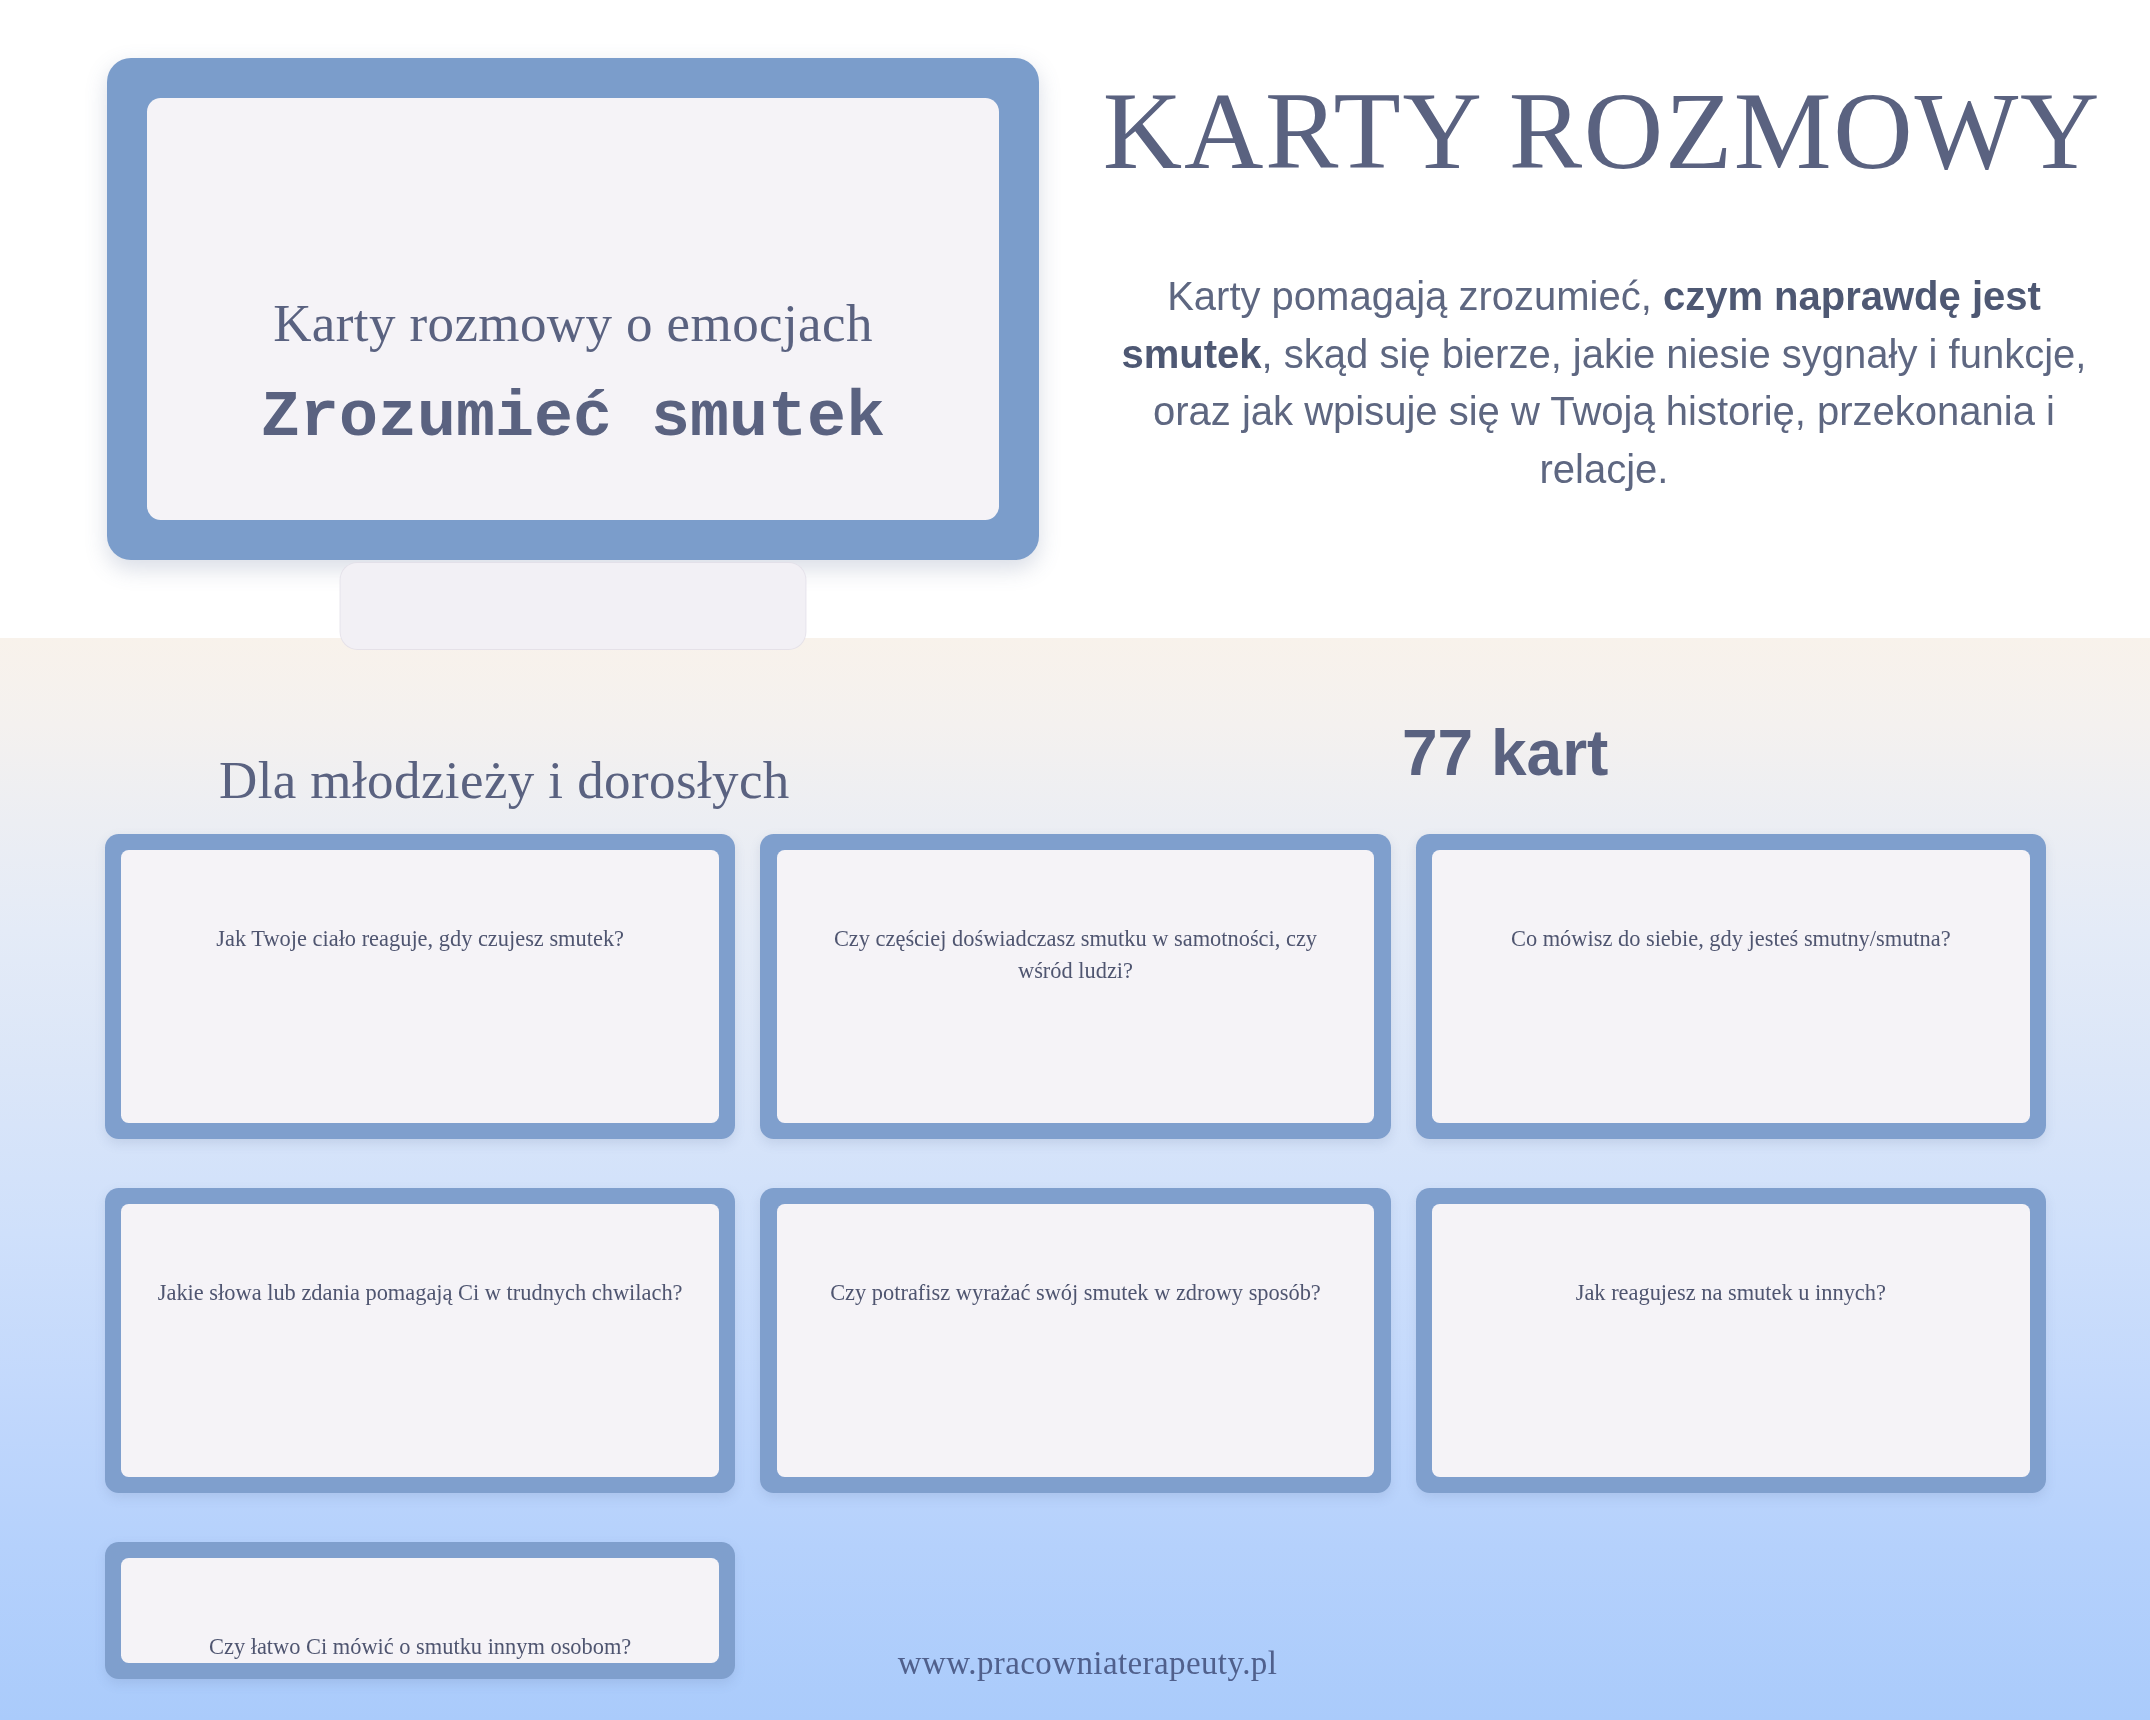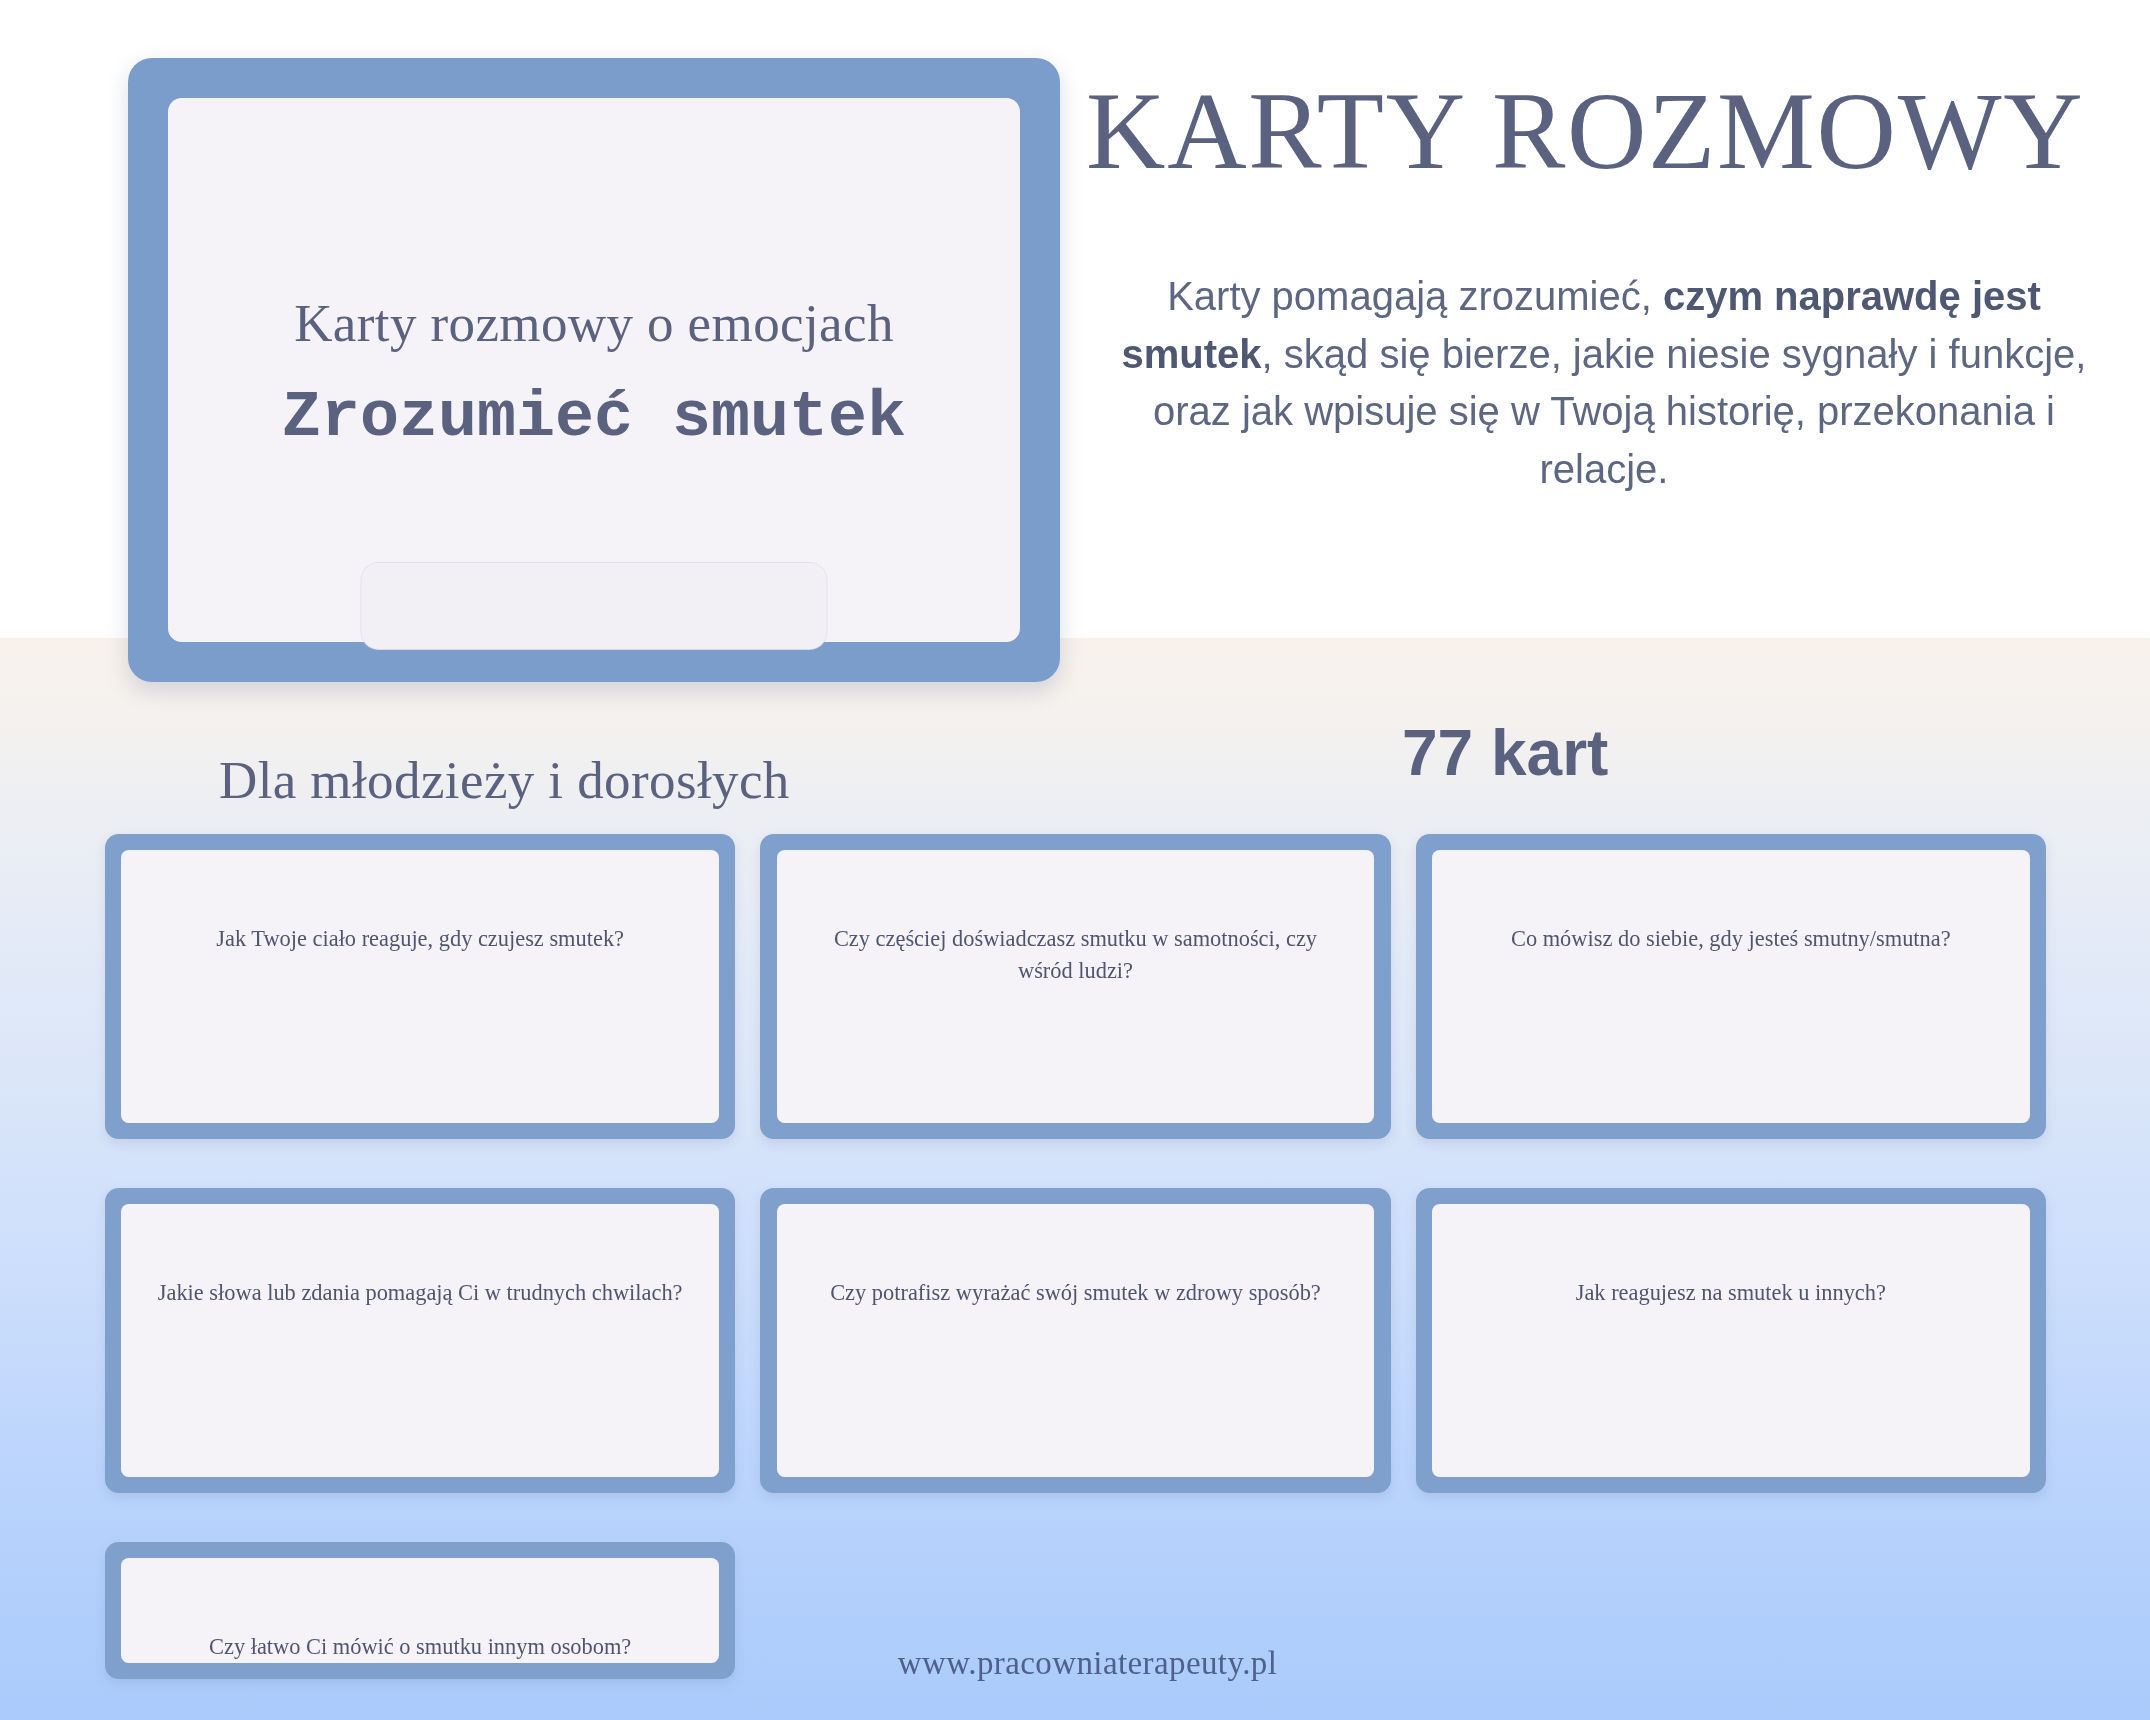--- a/index.html
+++ b/index.html
@@ -43,24 +43,24 @@
         #dbe6f8 40%,
         #cfe0fb 55%,
         #c2d8fc 70%,
         #b5d1fc 84%,
         #aacbfb 100%);
   }
 
   
   .hero-card {
     position: absolute;
-    left: 128px;
+    left: 107px;
     top: 58px;
     width: 932px;
-    height: 624px;
+    height: 502px;
     box-sizing: border-box;
     background: #7b9dcb;
     border-radius: 24px;
     padding: 40px;
     box-shadow: 0 8.6px 22.4px rgba(80,100,140,0.22);
   }
   .hero-card-inner {
     position: relative;
     width: 100%;
     height: 100%;
@@ -101,21 +101,21 @@
     background: #f2f0f5;
     box-shadow: 0 0 0 0.9px rgba(226,223,232,0.9);
   }
 
   
   .headline {
     position: absolute;
     left: 1086px;
     top: 76px;
     width: 1032px;
-    text-align: left;
+    text-align: center;
     font-family: "Liberation Serif", "DejaVu Serif", serif;
     font-size: 110px;
     line-height: 1.0;
     color: #5a6280;
     letter-spacing: 1.7px;
     white-space: nowrap;
   }
   .subhead {
     position: absolute;
     left: 1091px;

